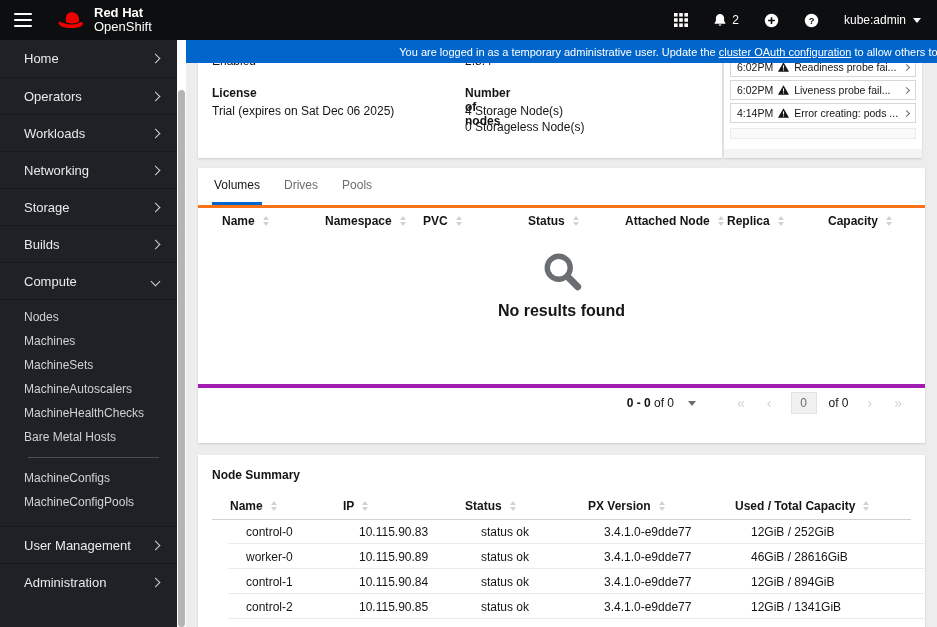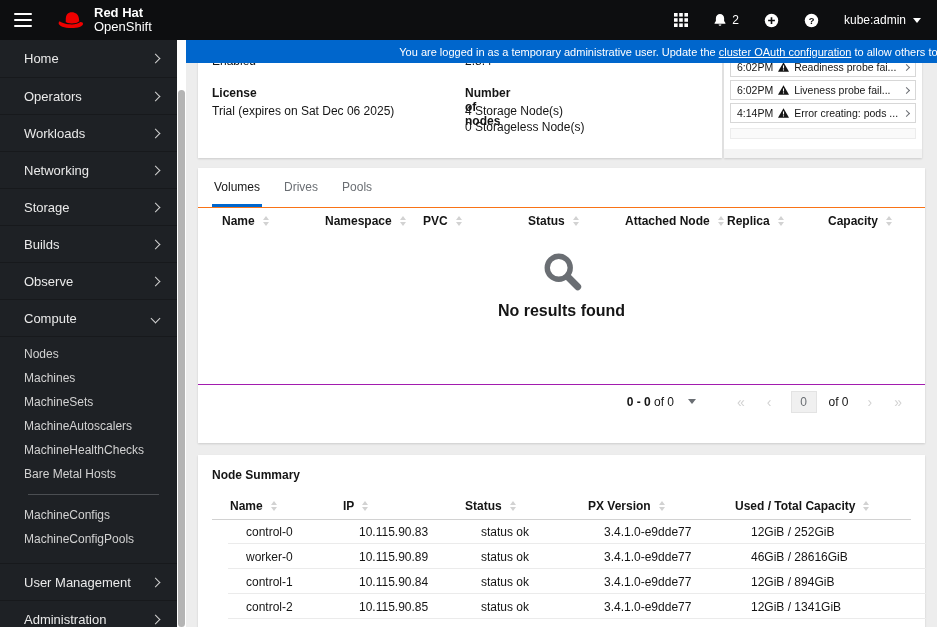--- a/index.html
+++ b/index.html
@@ -53,32 +53,32 @@
   .card-alerts { left:538px; top:4px; width:198px; height:114px; z-index:1; padding-top:13px; }
   .alert-row { margin:0 6px 3px 6px; height:20px; border:1px solid #d7d7d7; background:#fff; display:flex; align-items:center; padding:0 6px; gap:5px; cursor:pointer; }
   .alert-time { font-size:10.5px; color:#151515; flex:0 0 auto; }
   .alert-msg { font-size:10.5px; color:#151515; flex:1 1 auto; white-space:nowrap; overflow:hidden; }
   .alert-chev { width:5px; height:5px; border-right:1.4px solid #6a6e73; border-bottom:1.4px solid #6a6e73; transform:rotate(-45deg); flex:0 0 auto; }
   .alert-footer { margin:5px 6px 0 6px; height:11px; background:#fafafa; border:1px solid #ececec; }
   .alert-strip { position:absolute; left:0; bottom:0; width:100%; height:9px; background:#f4f4f4; }
 
   
   .card-volumes { left:12px; top:128px; width:727px; height:275px; z-index:1; }
-  .tabs-row { position:absolute; top:0; left:0; width:100%; height:40px; border-bottom:1px solid #f97316; display:flex; align-items:flex-end; padding-left:14px; gap:20px; }
+  .tabs-row { position:absolute; top:0; left:0; width:100%; height:40px; border-bottom:3px solid #f97316; display:flex; align-items:flex-end; padding-left:14px; gap:20px; }
   .tab { font-size:12px; color:#6a6e73; padding:0 2px 10px 2px; cursor:pointer; border-bottom:3px solid transparent; }
   .tab.active { color:#151515; border-bottom-color:#0066cc; }
   .thead-cell { position:absolute; top:46px; font-size:12px; font-weight:bold; color:#151515; display:flex; align-items:center; cursor:pointer; white-space:nowrap; }
   .sort { display:inline-flex; flex-direction:column; margin-left:8px; gap:2px; }
   .sort i { display:block; width:0; height:0; border-left:3.5px solid transparent; border-right:3.5px solid transparent; }
   .sort i.up { border-bottom:4px solid #d2d2d2; }
   .sort i.dn { border-top:4px solid #d2d2d2; }
   .empty-state { position:absolute; top:80px; left:0; width:100%; text-align:center; }
   .empty-title { margin-top:8px; font-size:16px; font-weight:bold; color:#151515; }
   .empty-sub { margin-top:12px; font-size:12px; color:#8a8d90; }
-  .pag-row { position:absolute; top:216px; left:0; width:100%; height:34px; border-top:1px solid #a21caf; display:flex; align-items:center; justify-content:flex-end; padding-right:16px; gap:8px; }
+  .pag-row { position:absolute; top:216px; left:0; width:100%; height:34px; border-top:4px solid #a21caf; display:flex; align-items:center; justify-content:flex-end; padding-right:16px; gap:8px; }
   .pag-range { font-size:12px; color:#151515; }
   .pag-range b { font-weight:bold; }
   .pag-caret { width:0; height:0; border-left:4px solid transparent; border-right:4px solid transparent; border-top:5px solid #6a6e73; margin:0 26px 0 6px; cursor:pointer; }
   .pag-btn { font-size:14px; color:#d2d2d2; padding:0 7px; cursor:default; user-select:none; }
   .pag-input { width:26px; height:22px; background:#f0f0f0; border:1px solid #e3e3e3; text-align:center; font-size:12px; color:#6a6e73; font-family:"Liberation Sans",sans-serif; margin:0 4px; }
   .pag-of { font-size:12px; color:#151515; margin-right:4px; }
 
   
   .card-nodes { left:12px; top:415px; width:727px; height:190px; z-index:1; }
   .ns-title { position:absolute; top:13px; left:14px; font-size:12px; font-weight:bold; color:#151515; }
@@ -173,24 +173,20 @@
     </div>
     <div class="nav-item">
       <span>Storage</span>
         <span class="chev"></span>
     </div>
     <div class="nav-item">
       <span>Builds</span>
         <span class="chev"></span>
     </div>
     <div class="nav-item">
-      <span>Observe</span>
-        <span class="chev"></span>
-    </div>
-    <div class="nav-item">
       <span>Compute</span>
         <span class="chev down"></span>
     </div>
     <div class="subnav">
       <div class="subnav-item">
           <span>Nodes</span>
         </div>
       <div class="subnav-item">
           <span>Machines</span>
         </div>

